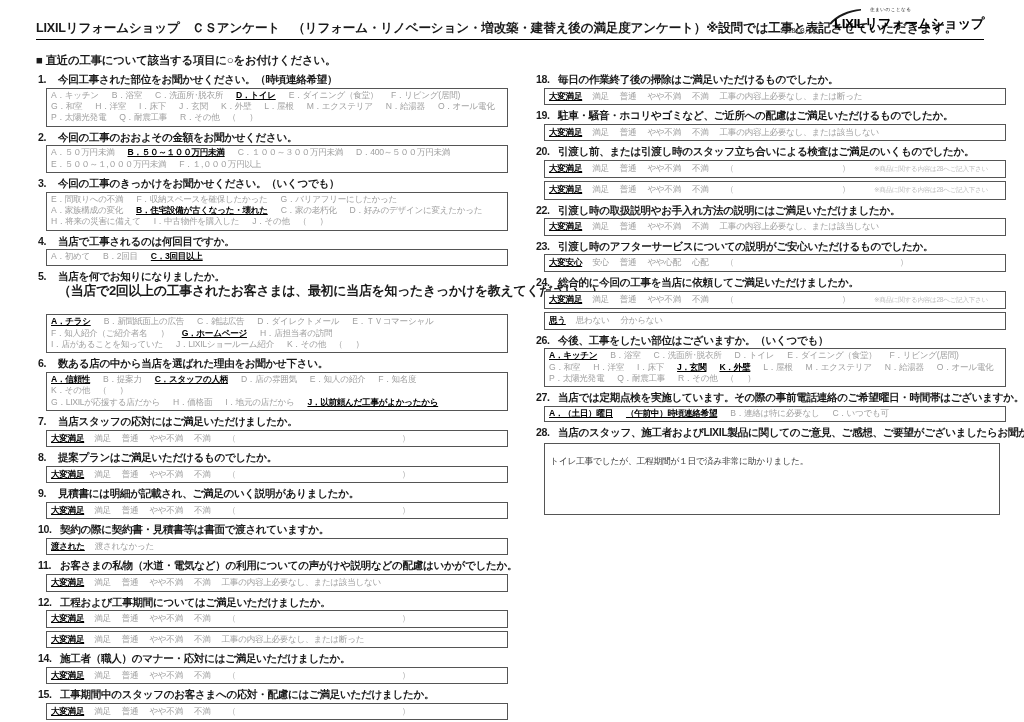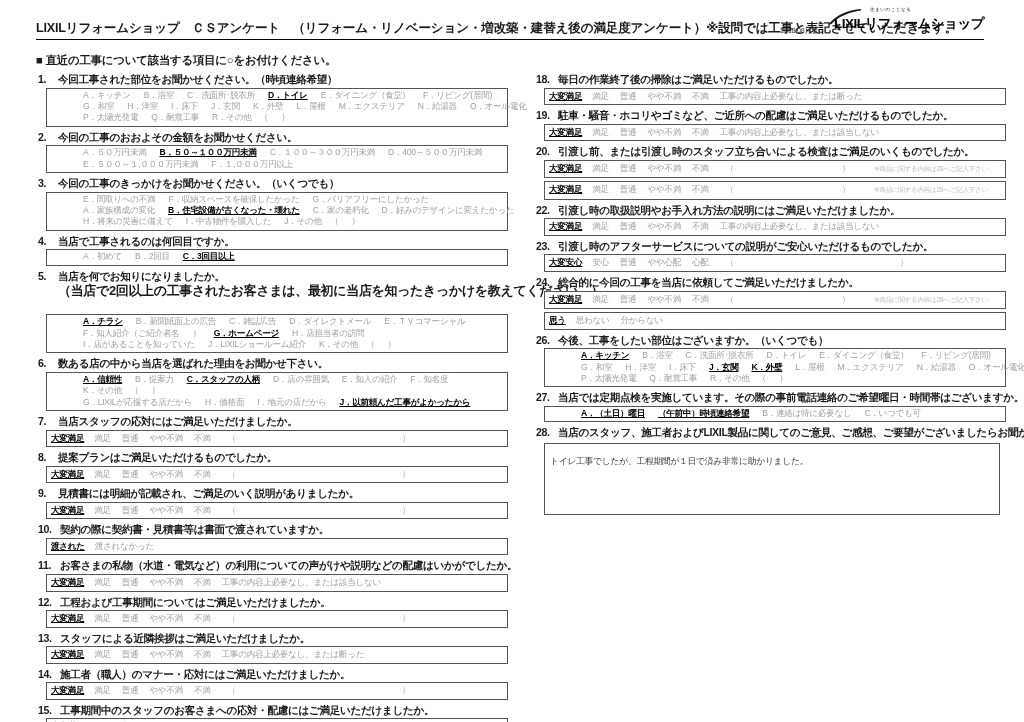--- a/index.html
+++ b/index.html
@@ -91,21 +91,20 @@
     background:#fff;
     box-sizing:border-box;
   }
   .opt-row{
     display:block;
     font-size:8.6px;
     line-height:11.4px;
     color:#9a9a9a;
     letter-spacing:-0.3px;
     white-space:nowrap;
-    margin-left:32px;
   }
   .opt{color:#a0a0a0;}
   .opt.sel{
     color:#000;font-weight:bold;
     text-decoration:underline;
     text-underline-offset:1px;
   }
   .sp2{display:inline-block;width:13px;}
   .paren{color:#b0b0b0;}
   .note{
@@ -273,24 +272,20 @@
         <div class="q">
           <div class="q-text">
             <span class="q-num wide">12.</span>
             <span>工程および工事期間についてはご満足いただけましたか。</span>
           </div>
           <div class="box">
             <div class="scale"><span class="first">大変満足</span><span class="mid">満足</span><span class="mid">普通</span><span class="mid">やや不満</span><span class="mid">不満</span><span class="tail paren">（　　　　　　　　　　　　　　　　　　　　）</span></div>
           </div>
         </div>
         <div class="q">
-          <div class="q-text">
-            <span class="q-num wide">13.</span>
-            <span>スタッフによる近隣挨拶はご満足いただけましたか。</span>
-          </div>
           <div class="box">
             <div class="scale"><span class="first">大変満足</span><span class="mid">満足</span><span class="mid">普通</span><span class="mid">やや不満</span><span class="mid">不満</span><span class="mid">工事の内容上必要なし、または断った</span></div>
           </div>
         </div>
         <div class="q">
           <div class="q-text">
             <span class="q-num wide">14.</span>
             <span>施工者（職人）のマナー・応対にはご満足いただけましたか。</span>
           </div>
           <div class="box">

